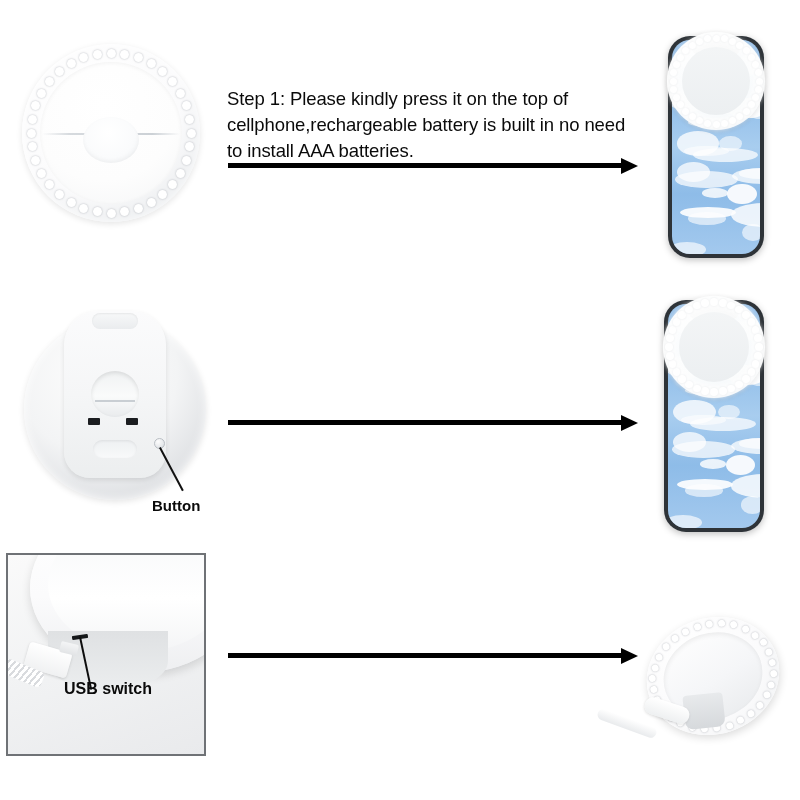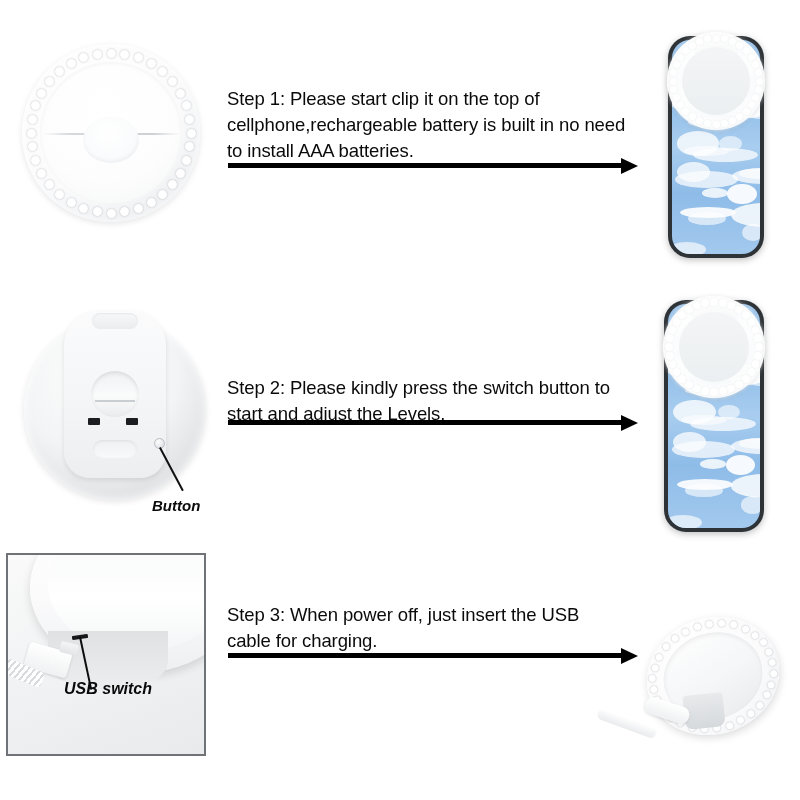--- a/index.html
+++ b/index.html
@@ -258,21 +258,20 @@
     position: absolute;
     background: #111;
     transform-origin: top left;
   }
   .callout-label {
     position: absolute;
     font-size: 15px;
     font-weight: bold;
     color: #0a0a0a;
     white-space: nowrap;
-    font-style: italic;
   }
 
   
   #usb-photo {
     position: absolute;
     left: 6px;
     top: 553px;
     width: 200px;
     height: 203px;
     border: 2px solid #6f7276;
@@ -460,21 +459,21 @@
         <div class="led" style="width: 9px; height: 9px; left: 9.32459px; top: 57.1384px;"></div>
         <div class="led" style="width: 9px; height: 9px; left: 15.218px; top: 44.5px;"></div>
         <div class="led" style="width: 9px; height: 9px; left: 23.2164px; top: 33.077px;"></div>
         <div class="led" style="width: 9px; height: 9px; left: 33.077px; top: 23.2164px;"></div>
         <div class="led" style="width: 9px; height: 9px; left: 44.5px; top: 15.218px;"></div>
         <div class="led" style="width: 9px; height: 9px; left: 57.1384px; top: 9.32459px;"></div>
         <div class="led" style="width: 9px; height: 9px; left: 70.6081px; top: 5.71538px;"></div>
       </div>
   </div>
 
-  <div class="step-text step1-text">Step 1: Please start clip it on the top of cellphone,rechargeable battery is built in no need to install AAA batteries.</div>
+  <div class="step-text step1-text">Step 1: Please kindly press it on the top of cellphone,rechargeable battery is built in no need to install AAA batteries.</div>
 
   <div class="arrow arrow1">
     <div class="shaft"></div>
     <div class="head"></div>
   </div>
 
   <div class="phone" id="phone1">
     <div class="phone-screen">
       <div id="phone1-clouds">
           <div class="cloud" style="width: 44.5591px; height: 17.9726px; left: -2.74403px; top: 53.187px; opacity: 0.74;"></div>
@@ -554,21 +553,20 @@
       <div class="clip-contact" style="left:24px; top:64%;"></div>
       <div class="clip-contact" style="left:62px; top:64%;"></div>
       <div class="clip-slot"></div>
     </div>
     <div class="btn-dot" style="left:130px; top:120px;"></div>
   </div>
 
   <div class="leader" style="left:159px; top:448px; width:1.6px; height:49px; transform: rotate(-28deg);"></div>
   <div class="callout-label" style="left:152px; top:497px;">Button</div>
 
-  <div class="step-text step2-text">Step 2: Please kindly press the switch button to start and adjust the Levels.</div>
 
   <div class="arrow arrow2">
     <div class="shaft"></div>
     <div class="head"></div>
   </div>
 
   <div class="phone" id="phone2">
     <div class="phone-screen">
       <div id="phone2-clouds">
           <div class="cloud" style="width: 44.5591px; height: 17.9726px; left: -2.28213px; top: 55.6268px; opacity: 0.74;"></div>
@@ -645,21 +643,20 @@
     <div class="usb-ring-edge2"></div>
     <div class="usb-body-shadow"></div>
     <div class="usb-port"></div>
     <div class="usb-plug"></div>
     <div class="usb-plug-tip"></div>
     <div class="usb-cable"></div>
     <div class="usb-leader" style="left:71px; top:82px; width:1.8px; height:54px; transform: rotate(-12deg);"></div>
     <div class="callout-label" style="left:56px; top:125px; font-size:16px;">USB switch</div>
   </div>
 
-  <div class="step-text step3-text">Step 3: When power off, just insert the USB cable for charging.</div>
 
   <div class="arrow arrow3">
     <div class="shaft"></div>
     <div class="head"></div>
   </div>
 
   <div id="ring3">
     <div class="tilt-ring">
       <div class="tilt-ring-hole"></div>
       <div id="ring3-leds">

